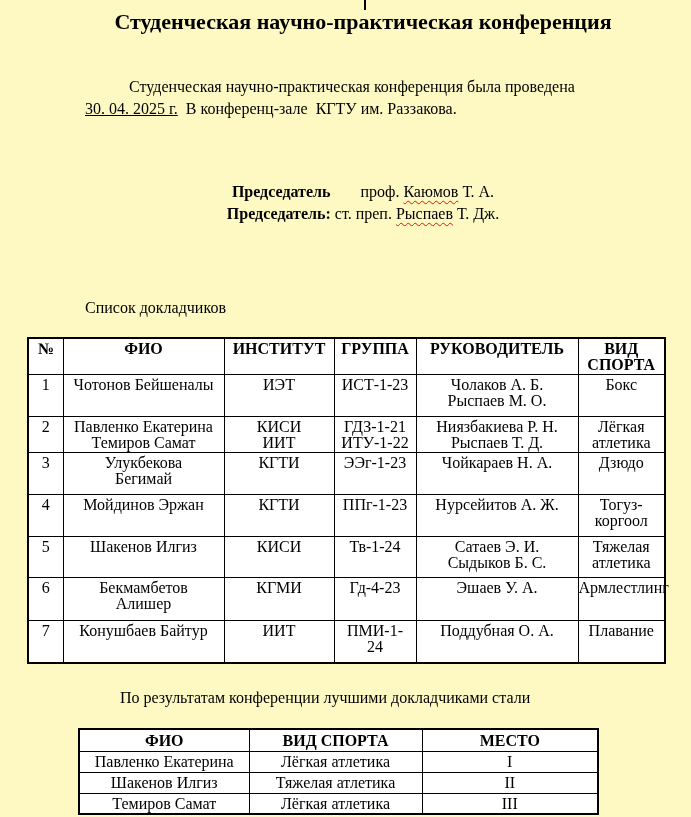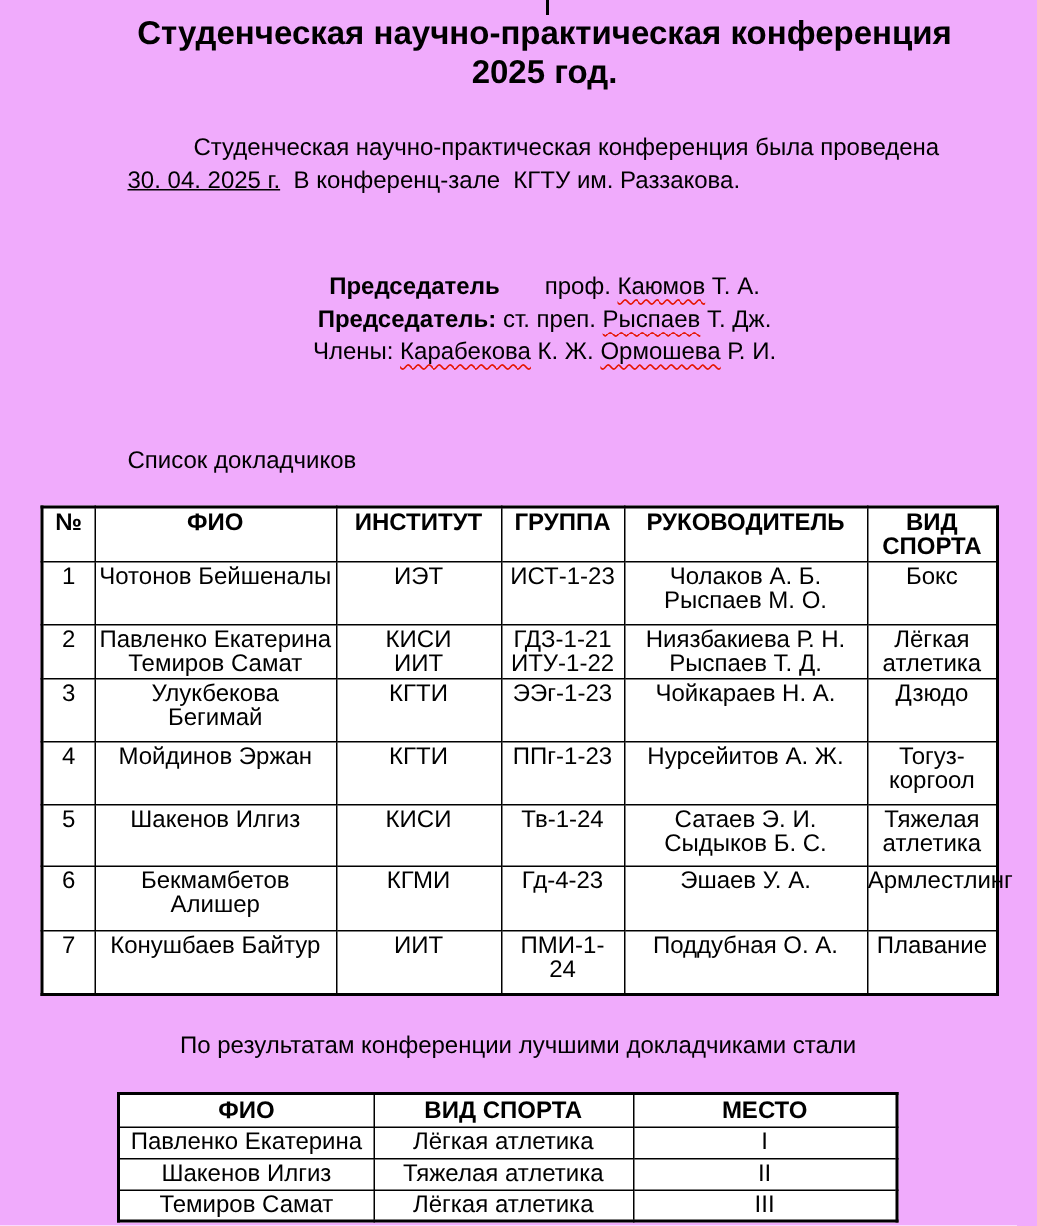--- a/index.html
+++ b/index.html
@@ -1,30 +1,30 @@
 <!DOCTYPE html>
 <html><head>
 <meta charset="utf-8">
 <style>
   html,body{margin:0;padding:0;background:#ffffff;}
   .page{
     position:relative;
     width:691px;height:817px;
-    background:#f0abfc;
+    background:#fef9c3;
     color:#000000;
-    font-family:Liberation Sans, sans-serif;
+    font-family:Liberation Serif, serif;
     overflow:hidden;
   }
   .caret{position:absolute;left:364px;top:0;width:2px;height:10px;background:#000;}
   .title{
     position:absolute;top:9px;left:85px;width:556px;
     text-align:center;font-weight:bold;font-size:22px;line-height:26px;
   }
   .intro{
-    position:absolute;top:88px;left:85px;width:545px;
+    position:absolute;top:76px;left:85px;width:545px;
     font-size:16px;line-height:22px;
   }
   .intro .l1{text-indent:44px;}
   .intro .date{text-decoration:underline;text-decoration-skip-ink:none;}
   .intro [data-bind]{white-space:pre-wrap;}
   .officials{
     position:absolute;top:181px;left:85px;width:556px;
     text-align:center;font-size:16px;line-height:21.5px;
   }
   .officials [data-bind]{white-space:pre-wrap;}
@@ -74,32 +74,30 @@
 </style>
 </head>
 <body>
 
 <div class="page">
 
   <div class="caret"></div>
 
   <div class="title">
     <div data-bind="header.title_line1">Студенческая научно-практическая конференция</div>
-    <div data-bind="header.title_line2">2025 год.</div>
   </div>
 
   <div class="intro">
     <div class="l1" data-bind="intro.line1">Студенческая научно-практическая конференция была проведена</div>
     <div class="l2"><span class="date" data-bind="intro.date_underlined">30. 04. 2025 г.</span><span data-bind="intro.line2_rest">  В конференц-зале  КГТУ им. Раззакова.</span></div>
   </div>
 
   <div class="officials">
     <div><span class="b" data-bind="officials.chairman_label">Председатель</span><span class="tab"></span><span data-bind="officials.chairman_prefix">проф. </span><span class="misspell" data-bind="officials.chairman_name">Каюмов</span><span data-bind="officials.chairman_initials"> Т. А.</span></div>
     <div><span class="b" data-bind="officials.jury_chair_label">Председатель:</span><span data-bind="officials.jury_chair_prefix"> ст. преп. </span><span class="misspell" data-bind="officials.jury_chair_name">Рыспаев</span><span data-bind="officials.jury_chair_initials"> Т. Дж.</span></div>
-    <div><span data-bind="officials.members_label">Члены: </span><span class="misspell" data-bind="officials.member1_name">Карабекова</span><span data-bind="officials.member1_initials"> К. Ж. </span><span class="misspell" data-bind="officials.member2_name">Ормошева</span><span data-bind="officials.member2_initials"> Р. И.</span></div>
   </div>
 
   <div class="list-caption" data-bind="speakers_table.caption">Список докладчиков</div>
 
   <table id="speakers-table">
     <colgroup>
       <col style="width:35px">
         <col style="width:161px">
         <col style="width:110px">
         <col style="width:82px">

